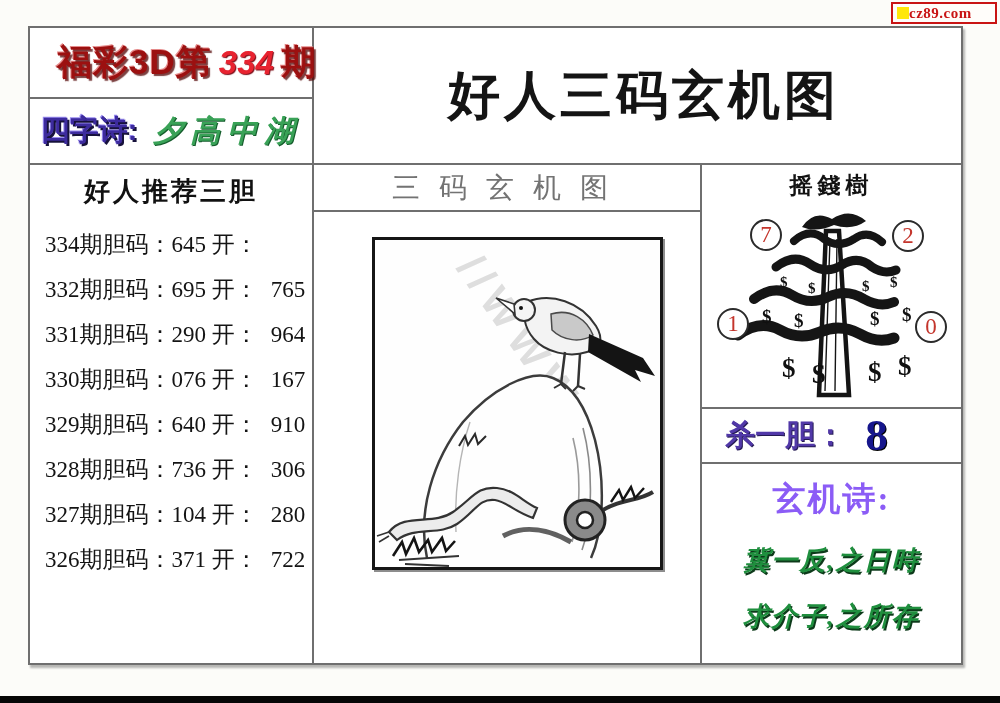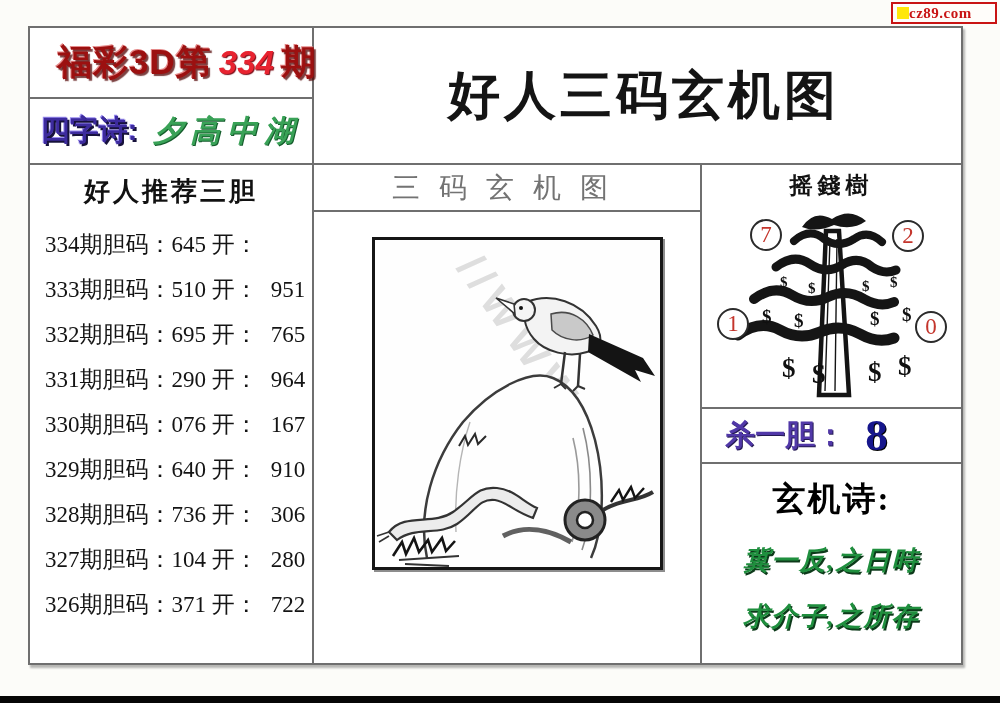--- a/index.html
+++ b/index.html
@@ -131,21 +131,21 @@
   .kill-value {
     font-size:45px; font-weight:bold; color:#16168c; line-height:1;
     font-family:"Liberation Serif","DejaVu Serif",serif;
     text-shadow:1px 1px 0 #000;
   }
 
   
   .mystic-panel { position:absolute; left:672px; top:436px; width:259px; height:199px; }
   .mystic-title {
     margin-top:13px; text-align:center; font-size:33px; font-weight:bold;
-    color:#000000; font-family:"Liberation Serif","DejaVu Serif",serif;
+    color:#8b5cf6; font-family:"Liberation Serif","DejaVu Serif",serif;
     letter-spacing:2px;
   }
   .mystic-line {
     margin-top:21px; text-align:center; font-size:26px; font-weight:bold;
     font-style:italic; color:#1f8f3e; letter-spacing:2px;
     text-shadow:1.5px 1.5px 0 #0d3a1a;
     font-family:"Liberation Serif","DejaVu Serif",serif;
     white-space:nowrap;
   }
 
@@ -183,24 +183,20 @@
 
   <div class="title-band">
     <div class="main-title">好人三码玄机图</div>
   </div>
 
   <div class="rec-panel">
     <div class="rec-title">好人推荐三胆</div>
     <div class="rec-rows" id="rec-rows">
         <div class="rec-row">
           <span>334期胆码：645 开：</span>
-        </div>
-        <div class="rec-row">
-          <span>333期胆码：510 开：</span>
-          <span class="rec-open-val">951</span>
         </div>
         <div class="rec-row">
           <span>332期胆码：695 开：</span>
           <span class="rec-open-val">765</span>
         </div>
         <div class="rec-row">
           <span>331期胆码：290 开：</span>
           <span class="rec-open-val">964</span>
         </div>
         <div class="rec-row">

